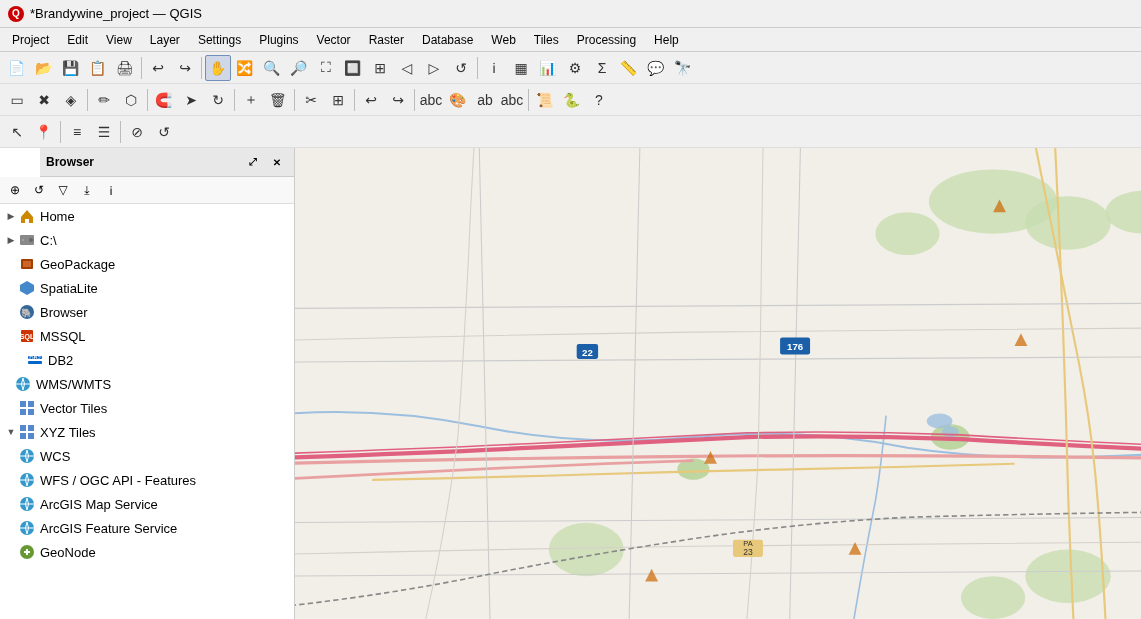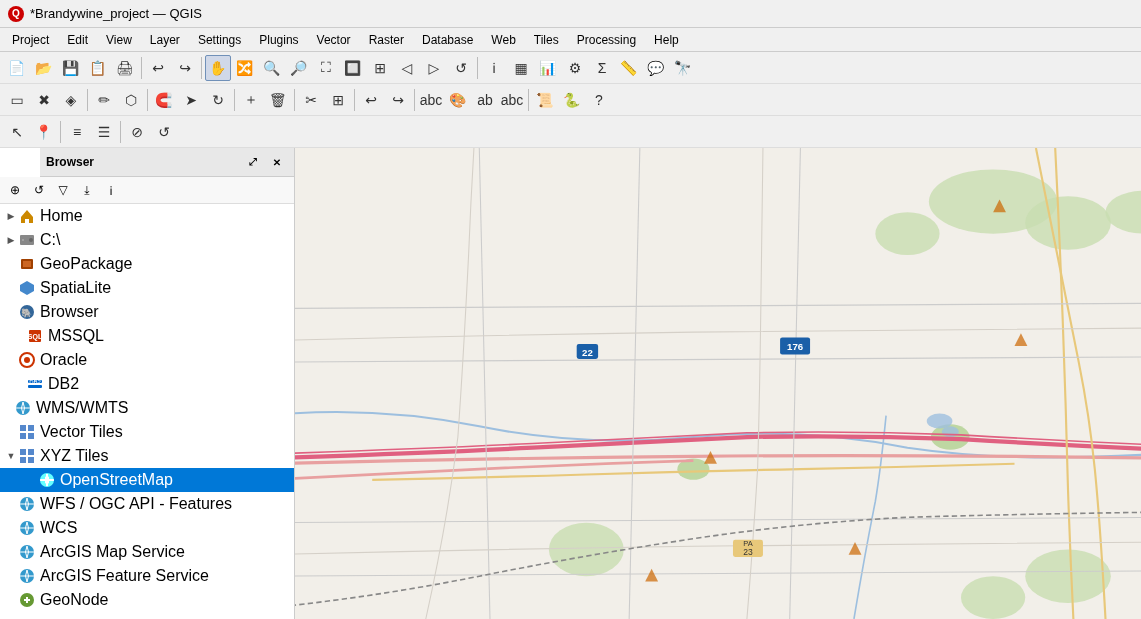--- a/index.html
+++ b/index.html
@@ -130,21 +130,21 @@
       font-size: 9px; color: #555;
     }
     .tree-item.selected .tree-arrow { color: white; }
     .item-icon {
       width: 18px; height: 18px;
       margin-right: 4px;
       display: inline-flex; align-items: center; justify-content: center;
       font-size: 13px;
       flex-shrink: 0;
     }
-    .item-label { font-size: 16px; }
+    .item-label { font-size: 13px; }
 
     
     #map-area {
       flex: 1;
       position: relative;
       overflow: hidden;
       background: #f2efe9;
     }
 
     
@@ -317,39 +317,29 @@
         <div class="tree-item" style="padding-left: 4px;">
           <span class="tree-arrow"></span>
           <span class="item-icon">
             <svg width="16" height="16" viewBox="0 0 16 16">
               <circle cx="8" cy="8" r="7" fill="#336699"></circle>
               <text x="8" y="12" text-anchor="middle" font-size="9" fill="white" font-weight="bold">🐘</text>
             </svg>
           </span>
           <span class="item-label">Browser</span>
         </div>
-        <div class="tree-item" style="padding-left: 12px; text-align: right;">
+        <div class="tree-item" style="padding-left: 4px; text-align: right;">
           <span class="tree-arrow"></span>
           <span class="item-icon">
             <svg width="16" height="16" viewBox="0 0 16 16">
               <rect x="2" y="2" width="12" height="12" rx="1" fill="#cc3300"></rect>
               <text x="8" y="11" text-anchor="middle" font-size="7" fill="white" font-weight="bold">SQL</text>
             </svg>
           </span>
           <span class="item-label">MSSQL</span>
-        </div>
-        <div class="tree-item" style="padding-left: 4px;">
-          <span class="tree-arrow"></span>
-          <span class="item-icon">
-            <svg width="16" height="16" viewBox="0 0 16 16">
-              <circle cx="8" cy="8" r="7" fill="none" stroke="#cc3300" stroke-width="2"></circle>
-              <circle cx="8" cy="8" r="3" fill="#cc3300"></circle>
-            </svg>
-          </span>
-          <span class="item-label">Oracle</span>
         </div>
         <div class="tree-item" style="padding-left: 4px; margin-left: 8px;">
           <span class="tree-arrow"></span>
           <span class="item-icon">
             <svg width="16" height="16" viewBox="0 0 16 16">
               <rect x="1" y="4" width="14" height="3" rx="1" fill="#0066cc"></rect>
               <rect x="1" y="9" width="14" height="3" rx="1" fill="#0066cc"></rect>
               <text x="8" y="8" text-anchor="middle" font-size="6" fill="white">DB2</text>
             </svg>
           </span>
@@ -384,55 +374,43 @@
           <span class="item-icon">
             <svg width="16" height="16" viewBox="0 0 16 16">
               <rect x="1" y="1" width="6" height="6" fill="#5588cc"></rect>
               <rect x="9" y="1" width="6" height="6" fill="#5588cc"></rect>
               <rect x="1" y="9" width="6" height="6" fill="#5588cc"></rect>
               <rect x="9" y="9" width="6" height="6" fill="#5588cc"></rect>
             </svg>
           </span>
           <span class="item-label">XYZ Tiles</span>
         </div>
-        <div class="tree-item selected" style="padding-left: 24px;">
+        <div class="tree-item" style="padding-left: 4px;">
           <span class="tree-arrow"></span>
           <span class="item-icon">
             <svg width="16" height="16" viewBox="0 0 16 16">
               <circle cx="8" cy="8" r="7" fill="#3399cc"></circle>
               <path d="M8,2 Q11,8 8,14" stroke="white" stroke-width="1" fill="none"></path>
               <path d="M8,2 Q5,8 8,14" stroke="white" stroke-width="1" fill="none"></path>
               <line x1="1" y1="8" x2="15" y2="8" stroke="white" stroke-width="1"></line>
             </svg>
           </span>
-          <span class="item-label">OpenStreetMap</span>
+          <span class="item-label">WCS</span>
         </div>
         <div class="tree-item" style="padding-left: 4px;">
           <span class="tree-arrow"></span>
           <span class="item-icon">
             <svg width="16" height="16" viewBox="0 0 16 16">
               <circle cx="8" cy="8" r="7" fill="#3399cc"></circle>
               <path d="M8,2 Q11,8 8,14" stroke="white" stroke-width="1" fill="none"></path>
               <path d="M8,2 Q5,8 8,14" stroke="white" stroke-width="1" fill="none"></path>
               <line x1="1" y1="8" x2="15" y2="8" stroke="white" stroke-width="1"></line>
             </svg>
           </span>
           <span class="item-label">WFS / OGC API - Features</span>
-        </div>
-        <div class="tree-item" style="padding-left: 4px;">
-          <span class="tree-arrow"></span>
-          <span class="item-icon">
-            <svg width="16" height="16" viewBox="0 0 16 16">
-              <circle cx="8" cy="8" r="7" fill="#3399cc"></circle>
-              <path d="M8,2 Q11,8 8,14" stroke="white" stroke-width="1" fill="none"></path>
-              <path d="M8,2 Q5,8 8,14" stroke="white" stroke-width="1" fill="none"></path>
-              <line x1="1" y1="8" x2="15" y2="8" stroke="white" stroke-width="1"></line>
-            </svg>
-          </span>
-          <span class="item-label">WCS</span>
         </div>
         <div class="tree-item" style="padding-left: 4px;">
           <span class="tree-arrow"></span>
           <span class="item-icon">
             <svg width="16" height="16" viewBox="0 0 16 16">
               <circle cx="8" cy="8" r="7" fill="#3399cc"></circle>
               <path d="M8,2 Q11,8 8,14" stroke="white" stroke-width="1" fill="none"></path>
               <path d="M8,2 Q5,8 8,14" stroke="white" stroke-width="1" fill="none"></path>
               <line x1="1" y1="8" x2="15" y2="8" stroke="white" stroke-width="1"></line>
             </svg>

